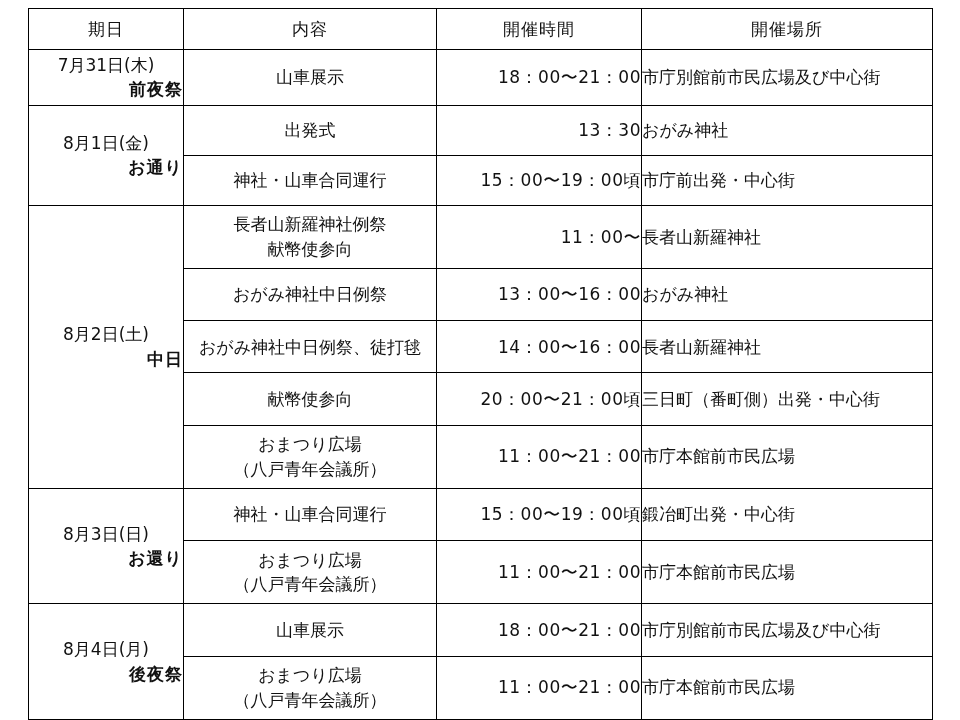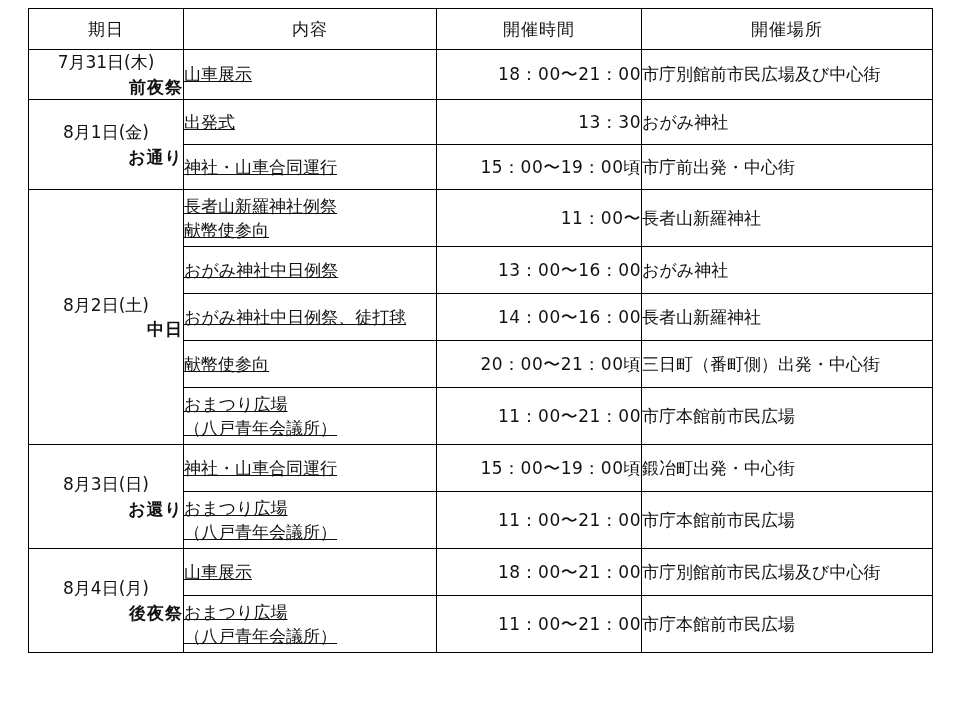--- a/index.html
+++ b/index.html
@@ -13,21 +13,21 @@
     font-family: "DejaVu Sans", "Liberation Sans", sans-serif;
     color: #111111;
     overflow: hidden;
   }
   .sheet {
     width: 960px;
     height: 720px;
     box-sizing: border-box;
     padding: 8px 28px 0 28px;
     display: flex;
-    flex-direction: column;
+    flex-direction: row;
     gap: 40px;
   }
   table.schedule {
     border-collapse: collapse;
     table-layout: fixed;
     width: 904px;
     margin: 0;
   }
   table.schedule th,
   table.schedule td {
@@ -53,23 +53,22 @@
   td.date-cell {
     text-align: center;
     font-size: 17px;
     line-height: 1.5;
     padding: 4px 0;
   }
   td.date-cell .d1 { display: block; white-space: nowrap; }
   td.date-cell .d2 { display: block; font-weight: bold; white-space: nowrap; letter-spacing: 1px; text-align: right; }
   td.body-cell {
     padding: 6px 10px 6px 12px;
-    text-align: left;
+    text-align: center;
     white-space: pre-line;
-    text-decoration: underline;
   }
   td.time-cell {
     padding: 6px 10px 6px 12px;
     text-align: right;
     letter-spacing: 0.5px;
     white-space: nowrap;
   }
   td.place-cell {
     padding: 6px 10px 6px 12px;
     text-align: left;

